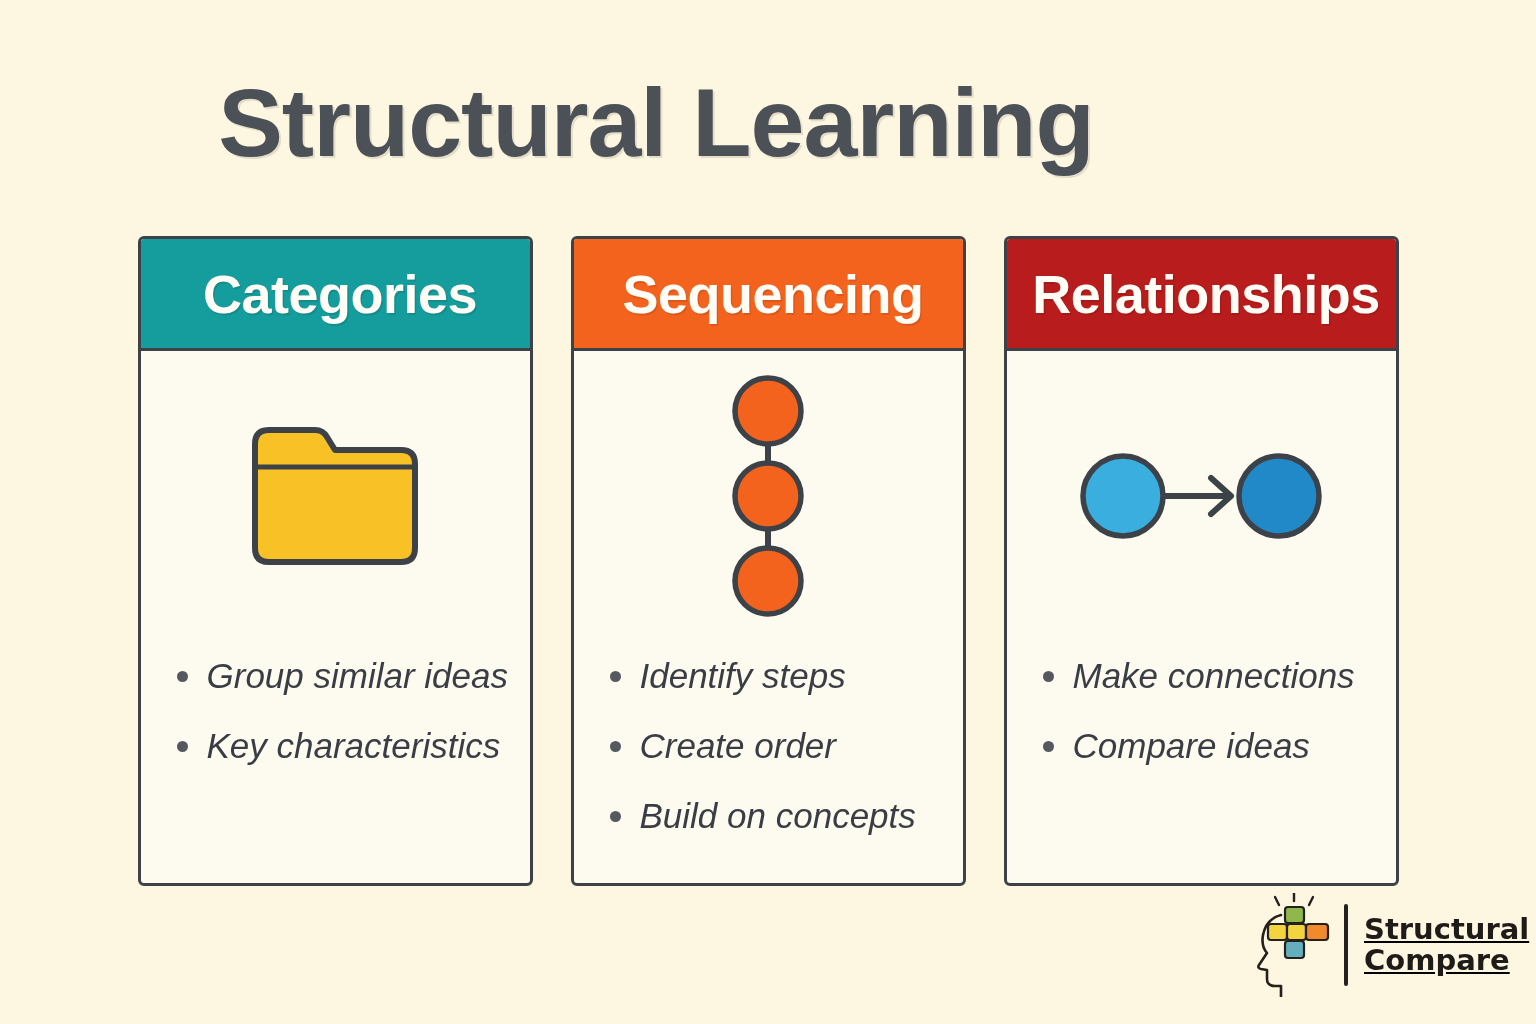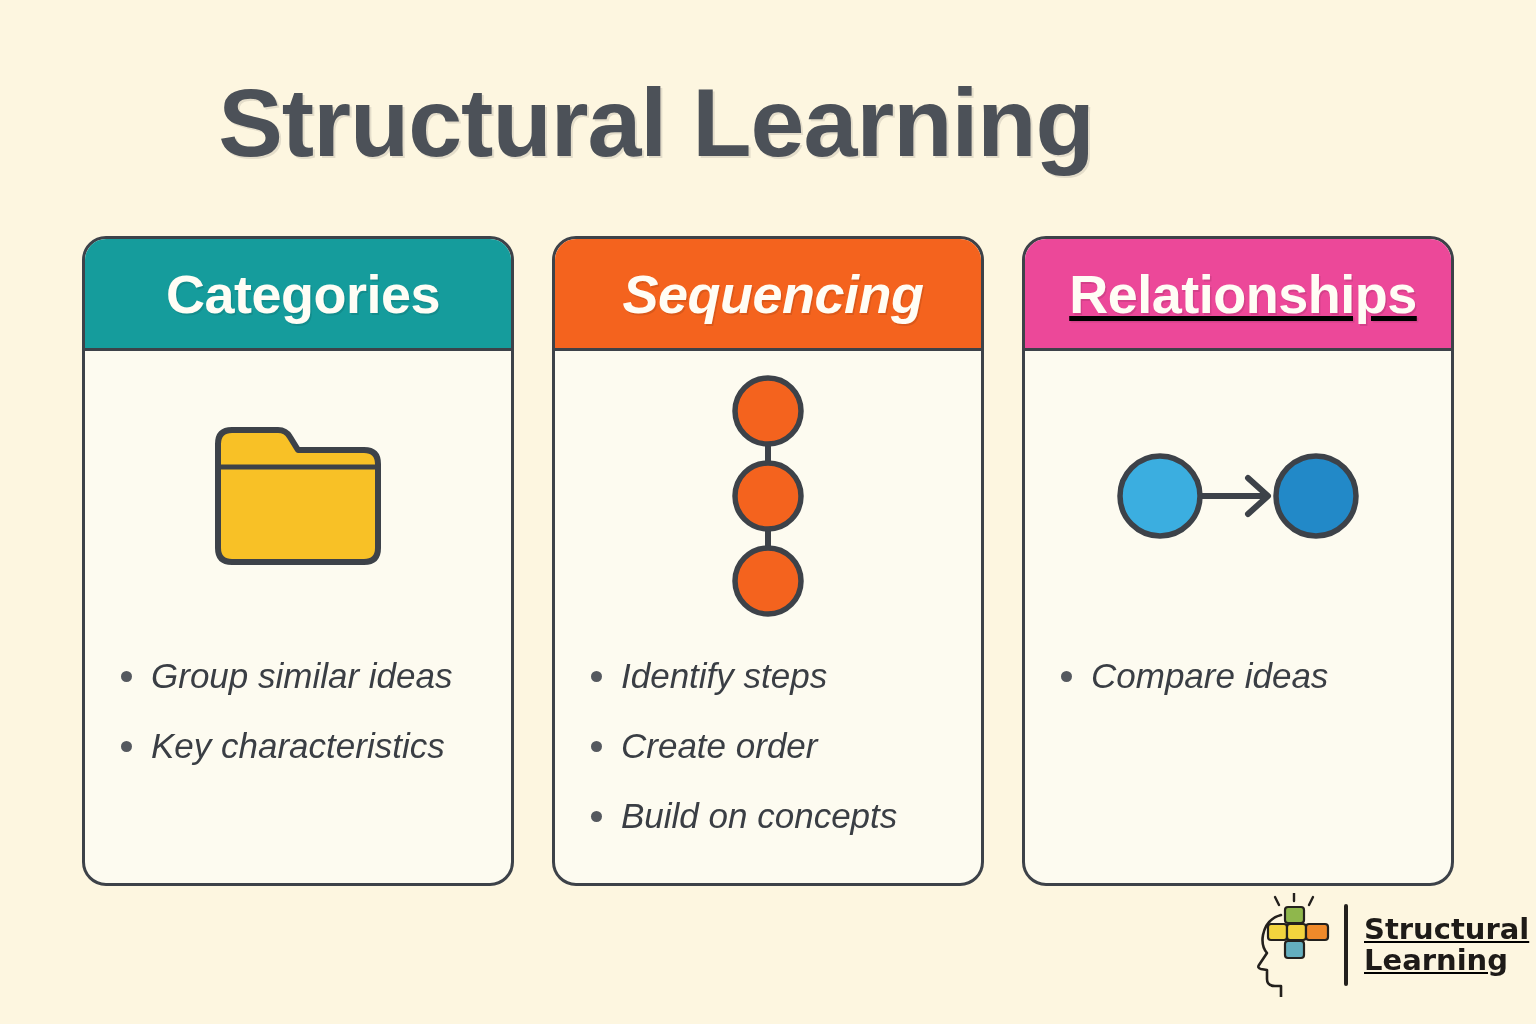--- a/index.html
+++ b/index.html
@@ -17,23 +17,23 @@
     color:#4C5158;
     letter-spacing:-1px;
     line-height:1.0;
     text-shadow:2px 2px 0 rgba(180,175,160,.35);
   }
   .cards{
     position:absolute;top:236px;left:0;width:1536px;height:650px;
     display:flex;justify-content:center;gap:38px;
   }
   .card{
-    width:432px;height:650px;
+    width:395px;height:650px;
     border:3.5px solid #3D4249;
-    border-radius:24px;
+    border-radius:6px;
     background:#FDFBF0;
     box-sizing:border-box;
     display:flex;flex-direction:column;
     overflow:hidden;
     position:relative;
   }
   .card-header{
     height:112px;flex:0 0 112px;
     display:flex;align-items:center;justify-content:center;
     border-bottom:3.5px solid #3D4249;
@@ -113,21 +113,21 @@
           <span>Group similar ideas</span>
         </li>
       <li>
           <span class="dot"></span>
           <span>Key characteristics</span>
         </li>
     </ul>
   </div>
 
   <div class="card">
-    <div class="card-header" style="background:#F4631E;font-style:italic;">
+    <div class="card-header" style="background:#F4631E;">
       <span class="hdr-text">Sequencing</span>
     </div>
     <div class="card-icon">
       <svg width="120" height="250" viewBox="0 0 120 250">
         <line x1="60" y1="70" x2="60" y2="105" stroke="#3D4249" stroke-width="6"></line>
         <line x1="60" y1="145" x2="60" y2="180" stroke="#3D4249" stroke-width="6"></line>
         <circle cx="60" cy="40" r="33" fill="#F4631E" stroke="#3D4249" stroke-width="5.5"></circle>
         <circle cx="60" cy="125" r="33" fill="#F4631E" stroke="#3D4249" stroke-width="5.5"></circle>
         <circle cx="60" cy="210" r="33" fill="#F4631E" stroke="#3D4249" stroke-width="5.5"></circle>
       </svg>
@@ -142,32 +142,36 @@
           <span>Create order</span>
         </li>
       <li>
           <span class="dot"></span>
           <span>Build on concepts</span>
         </li>
     </ul>
   </div>
 
   <div class="card">
-    <div class="card-header" style="background:#ec4899;text-decoration:underline;">
+    <div class="card-header" style="background:#b91c1c;">
       <span class="hdr-text">Relationships</span>
     </div>
     <div class="card-icon">
       <svg width="260" height="120" viewBox="0 0 260 120">
         <line x1="92" y1="60" x2="160" y2="60" stroke="#3D4249" stroke-width="6"></line>
         <polyline points="140,42 160,60 140,78" fill="none" stroke="#3D4249" stroke-width="6" stroke-linecap="round" stroke-linejoin="round"></polyline>
         <circle cx="52" cy="60" r="40" fill="#3BAEE0" stroke="#3D4249" stroke-width="5.5"></circle>
         <circle cx="208" cy="60" r="40" fill="#2289C8" stroke="#3D4249" stroke-width="5.5"></circle>
       </svg>
     </div>
     <ul class="card-list">
+      <li>
+          <span class="dot"></span>
+          <span>Make connections</span>
+        </li>
       <li>
           <span class="dot"></span>
           <span>Compare ideas</span>
         </li>
     </ul>
   </div>
 
 </div>
 
 <div id="logo">
@@ -181,15 +185,15 @@
 
     <rect x="31" y="14" width="19" height="16" rx="3" fill="#8FB74C" stroke="#23201D" stroke-width="2.2"></rect>
     <rect x="14" y="31" width="19" height="16" rx="3" fill="#F3D43E" stroke="#23201D" stroke-width="2.2"></rect>
     <rect x="33" y="31" width="19" height="16" rx="3" fill="#F3D43E" stroke="#23201D" stroke-width="2.2"></rect>
     <rect x="52" y="31" width="22" height="16" rx="3" fill="#F08A2A" stroke="#23201D" stroke-width="2.2"></rect>
     <rect x="31" y="48" width="19" height="17" rx="3" fill="#64AEBE" stroke="#23201D" stroke-width="2.2"></rect>
   </svg>
   <div class="logo-divider"></div>
   <div class="logo-words">
     <div>Structural</div>
-    <div>Learning</div>
+    <div>Compare</div>
   </div>
 </div>
 
 </body></html>

